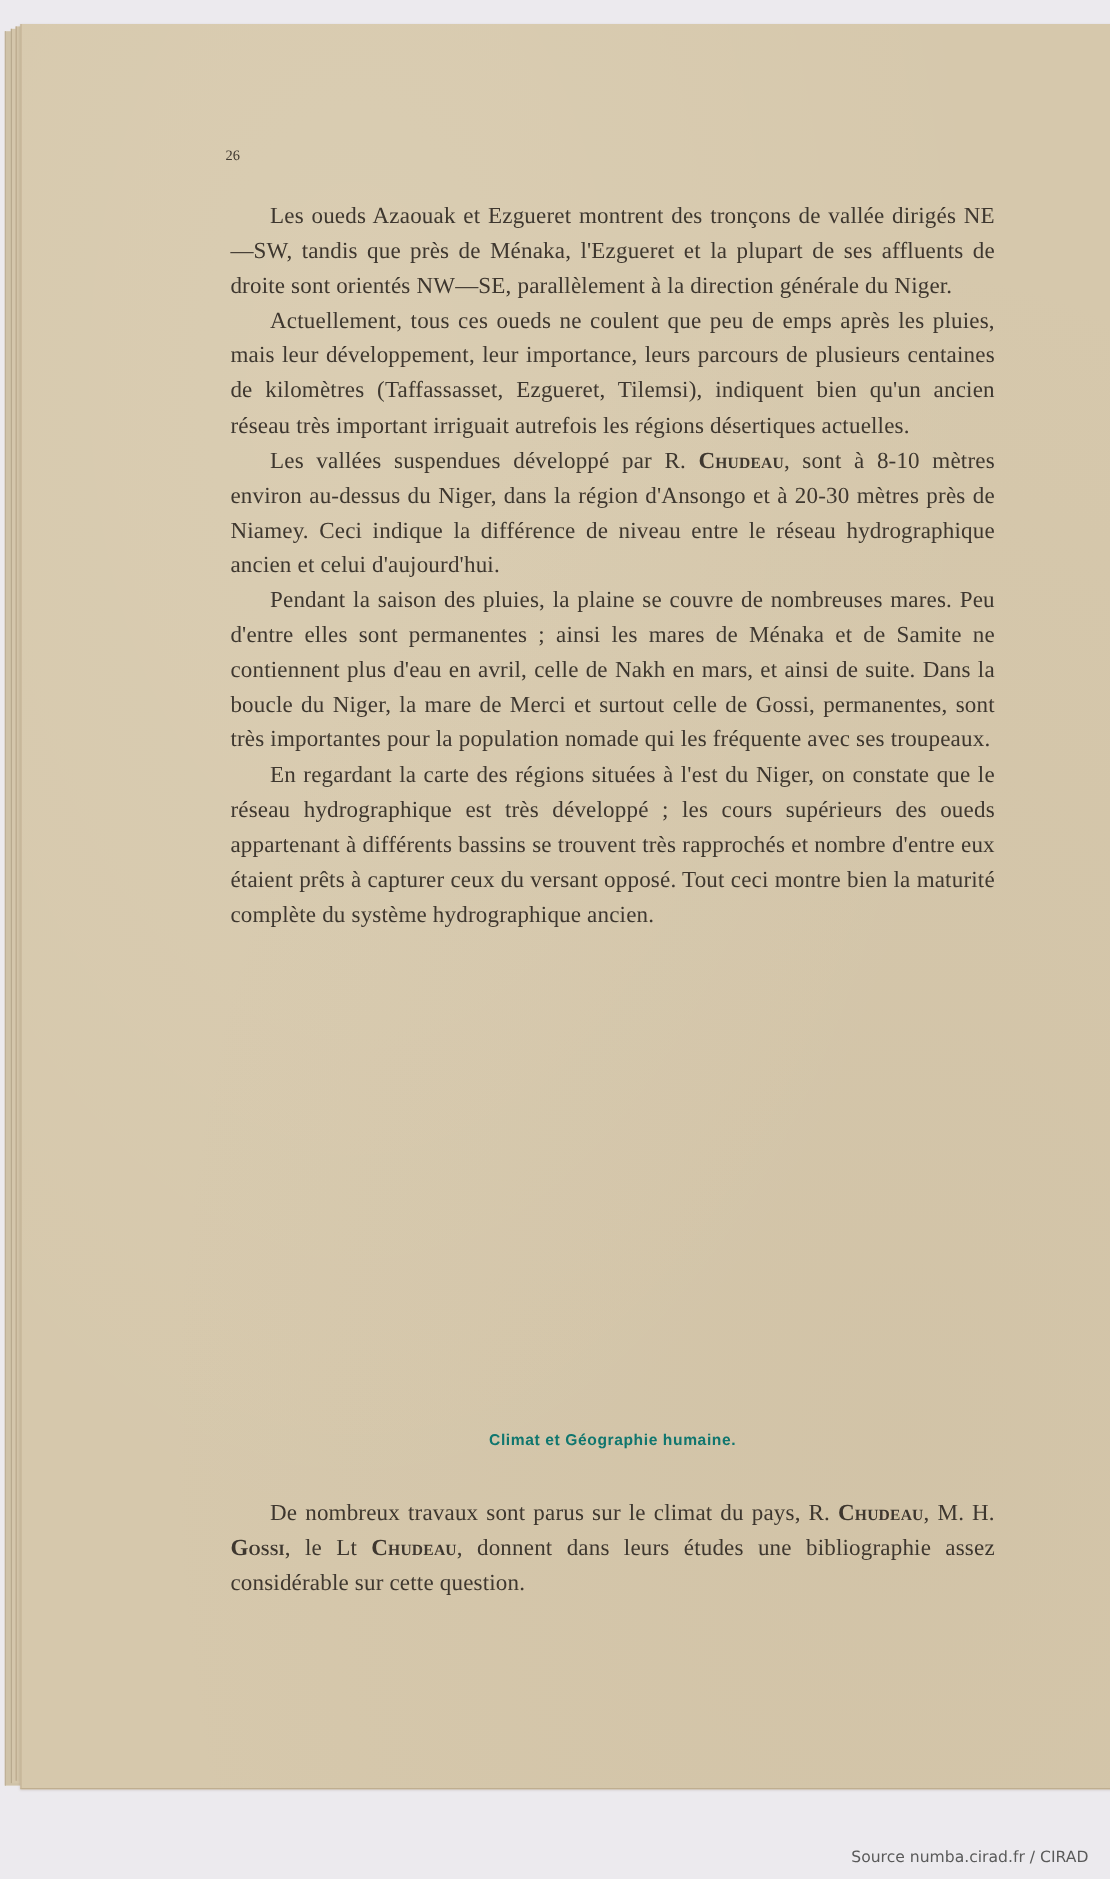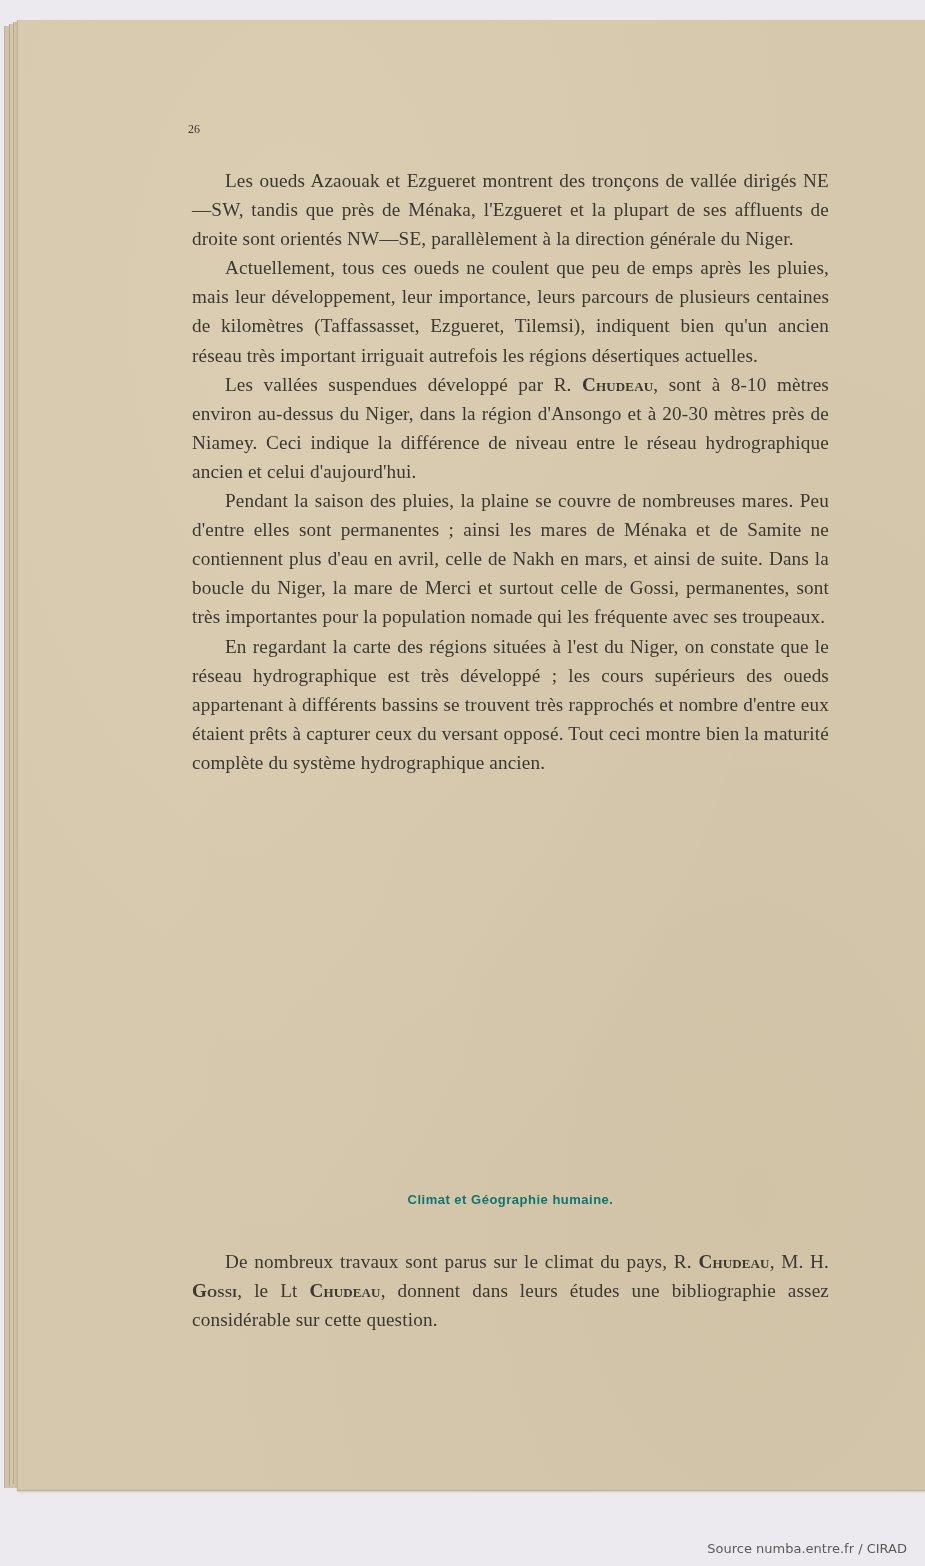--- a/index.html
+++ b/index.html
@@ -73,13 +73,13 @@
   <p>Pendant la saison des pluies, la plaine se couvre de nombreuses mares. Peu d'entre elles sont permanentes ; ainsi les mares de Ménaka et de Samite ne contiennent plus d'eau en avril, celle de Nakh en mars, et ainsi de suite. Dans la boucle du Niger, la mare de Merci et surtout celle de Gossi, permanentes, sont très importantes pour la population nomade qui les fréquente avec ses troupeaux.</p>
   <p>En regardant la carte des régions situées à l'est du Niger, on constate que le réseau hydrographique est très développé ; les cours supérieurs des oueds appartenant à différents bassins se trouvent très rapprochés et nombre d'entre eux étaient prêts à capturer ceux du versant opposé. Tout ceci montre bien la maturité complète du système hydrographique ancien.</p>
 </div>
 
 <div class="section-heading">Climat et Géographie humaine.</div>
 
 <div class="body body2">
   <p><span>De nombreux travaux sont parus sur le climat du pays, R. </span><span class="sc">Chudeau</span><span>, M. H. </span><span class="sc">Gossi</span><span>, le Lt </span><span class="sc">Chudeau</span><span>, donnent dans leurs études une bibliographie assez considérable sur cette question.</span></p>
 </div>
 
-<div class="source-credit">Source numba.entre.fr / CIRAD</div>
+<div class="source-credit">Source numba.cirad.fr / CIRAD</div>
 
 </body></html>

